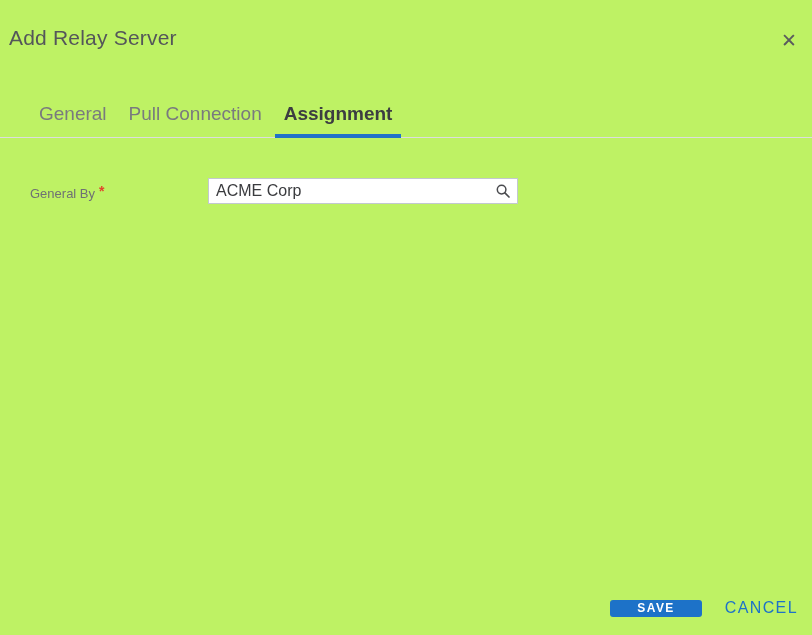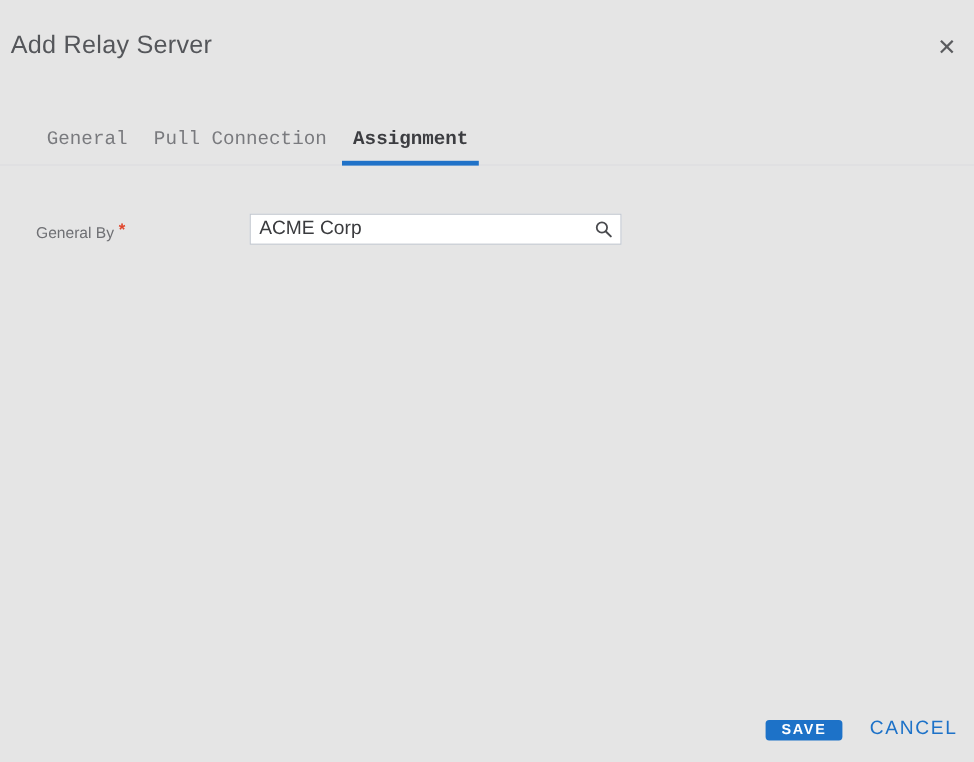--- a/index.html
+++ b/index.html
@@ -2,21 +2,21 @@
 <html><head>
 <meta charset="utf-8">
 <style>
   * { margin: 0; padding: 0; box-sizing: border-box; }
   html, body {
     width: 812px; height: 635px;
     background: #ffffff;
     font-family: "Liberation Sans", sans-serif;
     overflow: hidden;
   }
-  .dialog { position: relative; width: 812px; height: 635px; background: #e5e5e5; }
+  .dialog { position: relative; width: 812px; height: 635px; background: #bef264; }
 
   
   .header { position: absolute; top: 0; left: 0; right: 0; height: 62px; }
   .title {
     position: absolute; left: 9px; top: 26px;
     font-size: 21px; font-weight: 400; color: #54565a;
     letter-spacing: 0.2px;
   }
   .close-btn {
     position: absolute; right: 8px; top: 26px;
@@ -31,23 +31,23 @@
   .tabbar {
     position: absolute; left: 0; right: 0; top: 105px; height: 33px;
     padding-left: 30px;
     border-bottom: 1px solid #dcdddf;
     display: flex; align-items: flex-end;
   }
   .tab {
     position: relative;
     padding: 0 9px 12px 9px;
     margin-right: 4px;
-    font-size: 16px; color: #797a7e;
+    font-size: 19px; color: #797a7e;
     cursor: pointer; border: none; background: transparent;
-    font-family: Liberation Mono, monospace;
+    font-family: Liberation Sans, sans-serif;
   }
   .tab.active {
     color: #3c3d41; font-weight: 700;
   }
   .tab.active::after {
     content: ""; position: absolute; left: 0; right: 0; bottom: -1px;
     height: 4px; background: #2072c8;
   }
 
   
@@ -76,21 +76,21 @@
   }
 
   
   .footer {
     position: absolute; right: 14px; bottom: 18px;
     display: flex; align-items: center; gap: 23px;
   }
   .btn-save {
     background: #1d72c8; color: #ffffff;
     border: none; border-radius: 3px;
-    height: 17px; padding: 0 13px;
+    height: 17px; padding: 0 27px;
     font-size: 12px; font-weight: 700; letter-spacing: 1.4px;
     cursor: pointer;
     font-family: "Liberation Sans", sans-serif;
   }
   .btn-cancel {
     background: transparent; border: none;
     color: #1d72c8;
     font-size: 16px; font-weight: 400; letter-spacing: 1.4px;
     cursor: pointer;
     font-family: "Liberation Sans", sans-serif;

